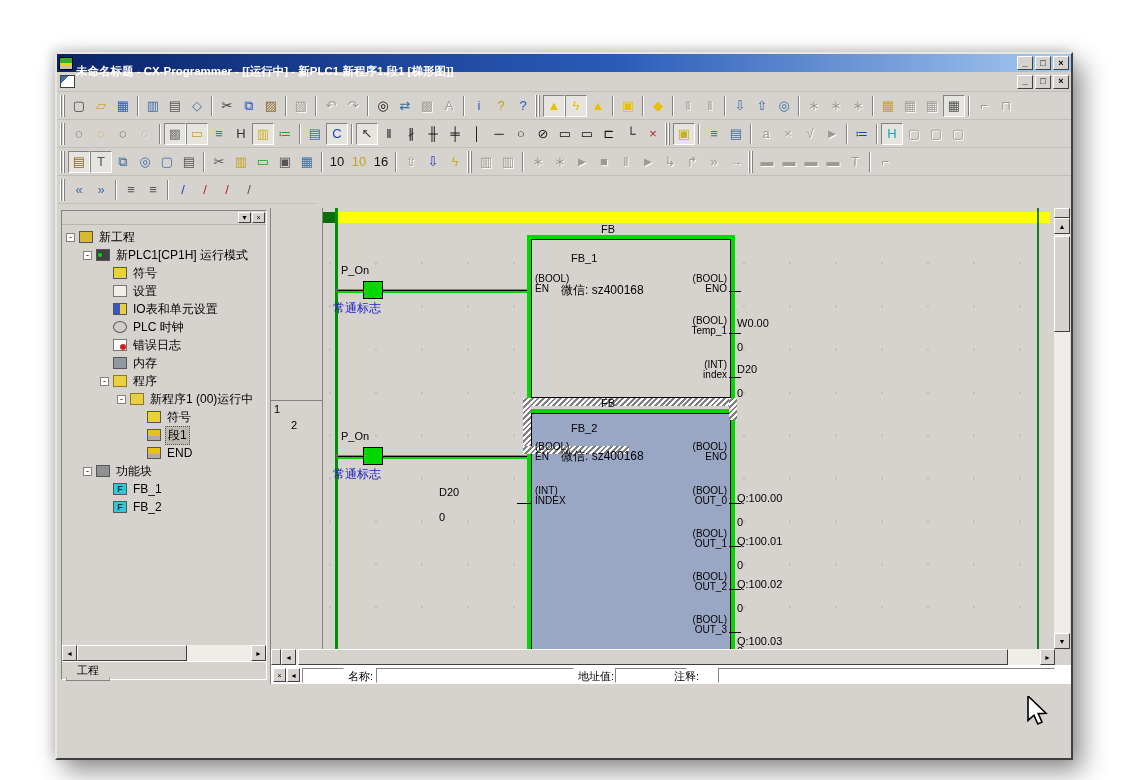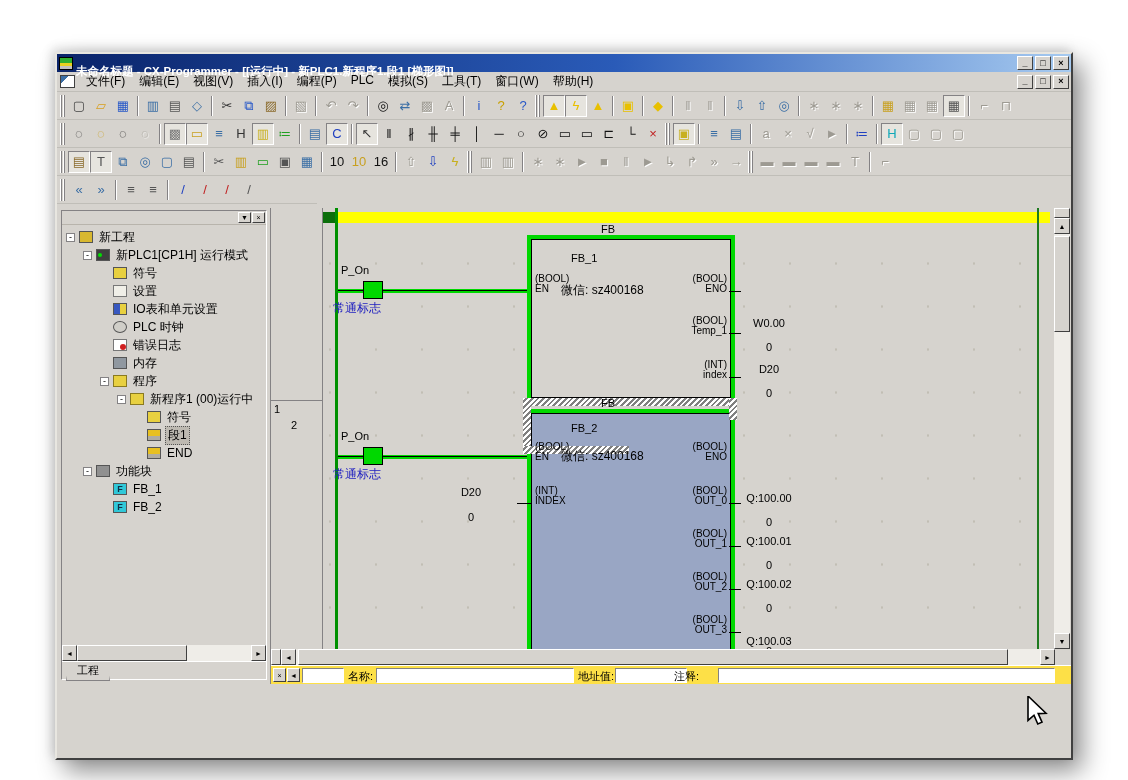--- a/index.html
+++ b/index.html
@@ -80,27 +80,27 @@
   .topyellow{position:absolute;left:65px;top:4px;width:714px;height:11px;background:#ffff00;}
   .wire{position:absolute;height:4px;background:linear-gradient(180deg,#00d800 0 1px,#000 1px 2px,#00d800 2px 4px);}
   .contact{position:absolute;width:20px;height:18px;background:#00d800;border:1px solid #000;z-index:4;}
   .fbframe{position:absolute;background:#00d800;z-index:2;}
   .fbinner{position:absolute;left:4px;top:4px;right:4px;border:1px solid #000;}
   .lt{position:absolute;font-size:11px;color:#000;z-index:6;white-space:nowrap;}
   .lt.center{text-align:left;}
   .lt.blue{color:#2020c0;font-size:12px;}
   .pin{position:absolute;width:62px;font-size:10px;line-height:10px;color:#000;display:flex;flex-direction:column;z-index:6;}
   .pin.right{align-items:flex-end;text-align:right;}
-  .addr{position:absolute;width:64px;text-align:center;font-size:11px;color:#000;z-index:6;}
+  .addr{position:absolute;width:64px;text-align:left;font-size:11px;color:#000;z-index:6;}
   .stub{position:absolute;height:1px;background:#000;z-index:6;}
   .hatch{position:absolute;background:repeating-linear-gradient(135deg,#fff 0 2px,#808080 2px 4px);z-index:5;}
   #vscroll{position:absolute;right:0;top:0;width:16px;height:441px;background:#efede8;}
   #hscroll{position:absolute;left:0;top:441px;width:784px;height:16px;background:#efede8;display:flex;}
   
-  #addrbar{position:absolute;left:0;top:457px;width:800px;height:19px;background:#fde047;border-top:1px solid #fff;font-size:11px;}
+  #addrbar{position:absolute;left:0;top:457px;width:800px;height:19px;background:#ffffff;border-top:1px solid #fff;font-size:11px;}
   .abtn{position:absolute;width:13px;height:14px;top:2px;background:#d6d3ce;border:1px solid;border-color:#fff #404040 #404040 #fff;
     font-size:7px;display:flex;align-items:center;justify-content:center;color:#000;}
   .afield{position:absolute;top:2px;height:15px;background:#fff;border:1px solid;border-color:#848284 #fff #fff #848284;}
   .albl{position:absolute;top:3px;color:#000;}
   #cursor{position:absolute;left:1026px;top:696px;z-index:99;}
 </style>
 </head>
 <body>
 
 <div id="win">
@@ -108,32 +108,20 @@
   <div id="titlebar">
     <div id="titleicon"></div>
     <div id="titletext">未命名标题 - CX-Programmer - [[运行中] - 新PLC1.新程序1.段1 [梯形图]]</div>
     <div class="wbtn">_</div>
     <div class="wbtn">□</div>
     <div class="wbtn">×</div>
   </div>
 
   <div id="menubar">
     <div id="childicon"></div>
-    <div id="menuitems" style="display:flex">
-        <div class="mitem">文件(F)</div>
-        <div class="mitem">编辑(E)</div>
-        <div class="mitem">视图(V)</div>
-        <div class="mitem">插入(I)</div>
-        <div class="mitem">编程(P)</div>
-        <div class="mitem">PLC</div>
-        <div class="mitem">模拟(S)</div>
-        <div class="mitem">工具(T)</div>
-        <div class="mitem">窗口(W)</div>
-        <div class="mitem">帮助(H)</div>
-      </div>
     <div id="menuspacer"></div>
     <div class="wbtn">_</div>
     <div class="wbtn">□</div>
     <div class="wbtn">×</div>
   </div>
 
   <div class="tb" id="tbrow1">
       <div class="tgrip"></div>
       <div class="tbtn">
         <span style="color: rgb(68, 68, 68);">▢</span>

